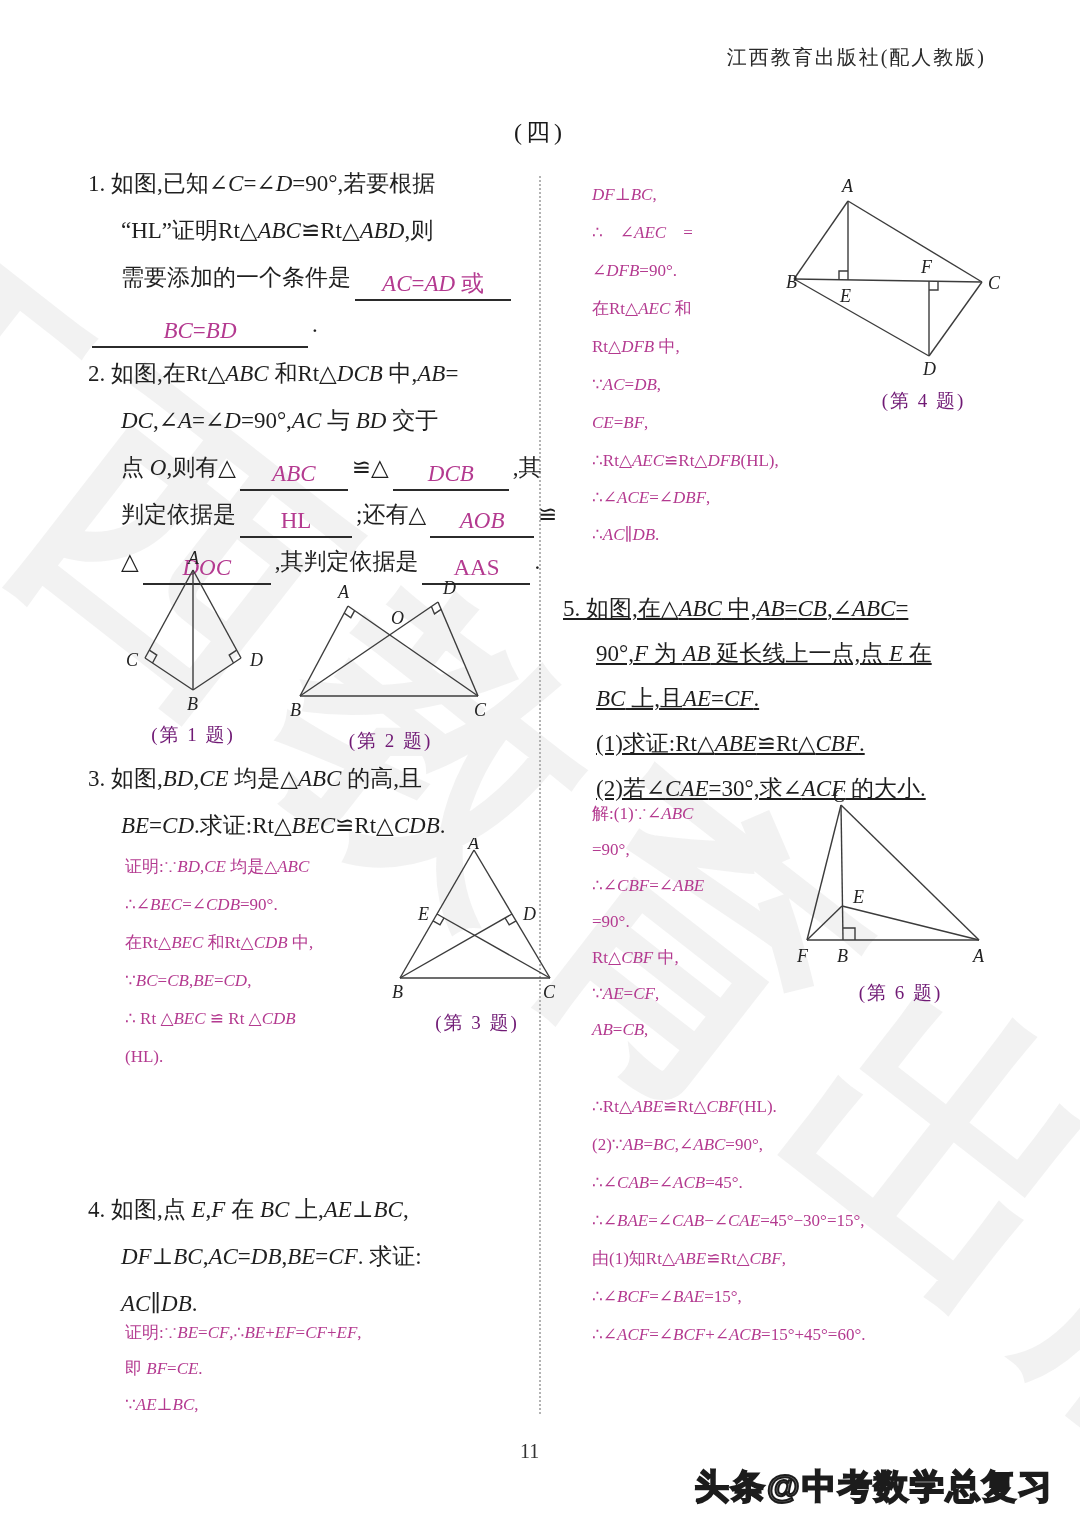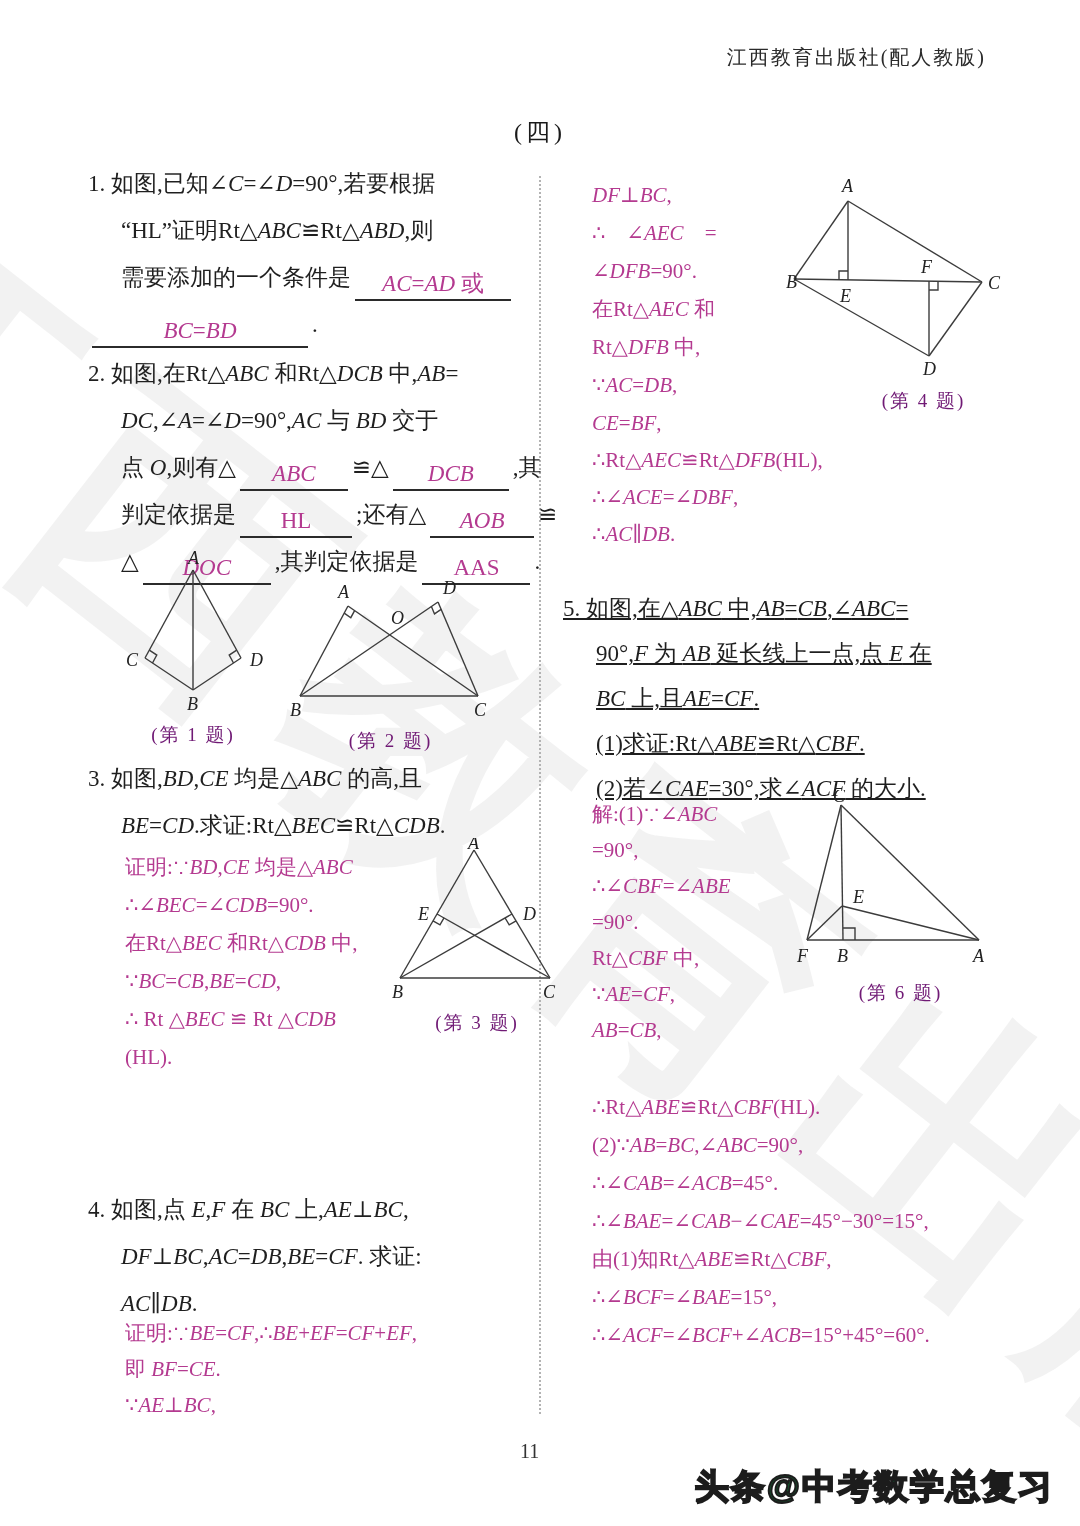--- a/index.html
+++ b/index.html
@@ -8,34 +8,34 @@
   
   .bgwm{position:absolute;top:110px;left:-70px;font-size:290px;font-weight:bold;
         color:rgba(110,110,110,0.09);transform:rotate(38deg);transform-origin:0 0;
         white-space:nowrap;letter-spacing:34px;pointer-events:none;}
   .hdr{position:absolute;top:44px;right:94px;font-size:20px;letter-spacing:2px;color:#2a2a2a;}
   .ttl{position:absolute;top:116px;left:0;width:1080px;text-align:center;font-size:24px;letter-spacing:4px;color:#1a1a1a;}
   .divider{position:absolute;left:539px;top:176px;height:1238px;width:0;border-left:2px dotted #b3b3b3;}
   .blk{position:absolute;}
   .ln{font-size:23px;line-height:47px;white-space:nowrap;}
   .ind{padding-left:33px;}
-  .prf{font-size:21px;white-space:nowrap;color:#b43a90;}
+  .prf{font-size:17px;white-space:nowrap;color:#b43a90;}
   .prf .ln2{line-height:38px;}
   .blank{display:inline-block;border-bottom:2px solid #2b2b2b;text-align:center;
          color:#b43a90;padding:0 8px;line-height:30px;margin:0 4px;vertical-align:bottom;}
   .b150{min-width:140px;} .b215{min-width:200px;} .b100{min-width:92px;} .b110{min-width:100px;}
   .b105{min-width:96px;} .b95{min-width:88px;} .b125{min-width:112px;}
   .fig{position:absolute;}
   .fig svg{display:block;}
   .fig line, .fig path{stroke:#3c3c3c;stroke-width:1.4;fill:none;}
   .fig text{font-size:18px;font-style:italic;fill:#222;font-family:"Liberation Serif","DejaVu Serif",serif;}
   .figcap{text-align:center;font-size:19px;letter-spacing:2px;color:#701a75;margin-top:10px;}
   .pgnum{position:absolute;left:520px;top:1440px;font-size:20px;color:#333;}
   .stamp{position:absolute;right:26px;top:1464px;font-size:34px;font-weight:bold;
-         font-family:"Liberation Sans","DejaVu Sans",sans-serif;color:#14532d;
+         font-family:"Liberation Sans","DejaVu Sans",sans-serif;color:#737373;
          -webkit-text-stroke:2px #1c1c1c;letter-spacing:2px;}
   i{font-style:italic;}
 </style>
 </head>
 <body>
 
 <div class="page">
 
   <div class="bgwm">江西教育出版社</div>
 

